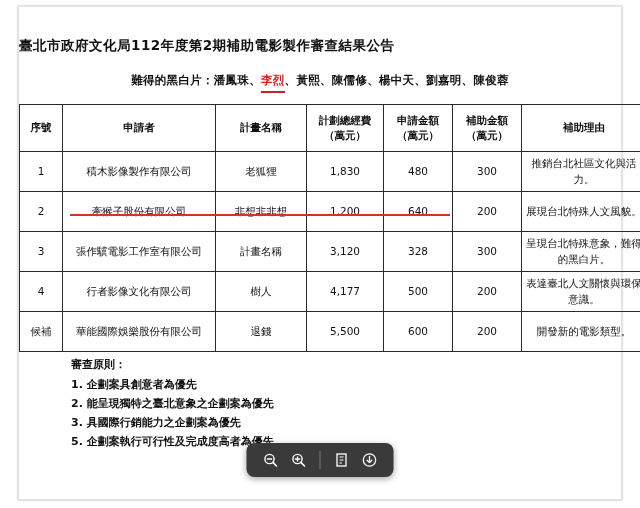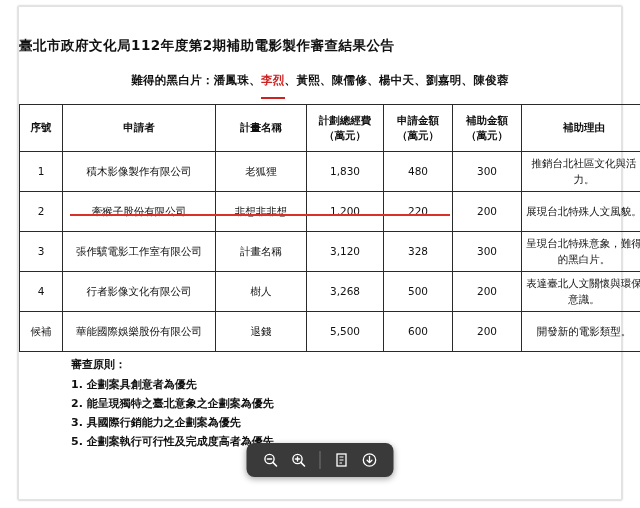--- a/index.html
+++ b/index.html
@@ -37,21 +37,21 @@
     text-align: center;
     font-size: 11.5px;
     font-weight: bold;
     color: #111;
     margin-top: 18px;
     letter-spacing: 0.3px;
   }
   .committee-line .hl {
     color: #cc2222;
     border-bottom: 2px solid #cc2222;
-    padding-bottom: 10px;
+    padding-bottom: 4px;
   }
   table.grant-table {
     border-collapse: collapse;
     margin: 16px auto 0 auto;
     width: 537px;
     table-layout: fixed;
   }
   table.grant-table th,
   table.grant-table td {
     border: 1px solid #2a2a2a;
@@ -166,38 +166,38 @@
         <td class="cell-right">1,830</td>
         <td class="cell-right">480</td>
         <td class="cell-right">300</td>
         <td class="cell-left">推銷台北社區文化與活力。</td>
       </tr>
       <tr class="row-hl">
         <td>2</td>
         <td>牽猴子股份有限公司</td>
         <td>非想非非想</td>
         <td class="cell-right">1,200</td>
-        <td class="cell-right">220</td>
+        <td class="cell-right">640</td>
         <td class="cell-right">200</td>
         <td class="cell-left">展現台北特殊人文風貌。</td>
       </tr>
       <tr>
         <td>3</td>
         <td>張作驥電影工作室有限公司</td>
         <td>計畫名稱</td>
         <td class="cell-right">3,120</td>
         <td class="cell-right">328</td>
         <td class="cell-right">300</td>
         <td class="cell-left">呈現台北特殊意象，難得的黑白片。</td>
       </tr>
       <tr>
         <td>4</td>
         <td>行者影像文化有限公司</td>
         <td>樹人</td>
-        <td class="cell-right">3,268</td>
+        <td class="cell-right">4,177</td>
         <td class="cell-right">500</td>
         <td class="cell-right">200</td>
         <td class="cell-left">表達臺北人文關懷與環保意識。</td>
       </tr>
       <tr>
         <td>候補</td>
         <td>華能國際娛樂股份有限公司</td>
         <td>退錢</td>
         <td class="cell-right">5,500</td>
         <td class="cell-right">600</td>

